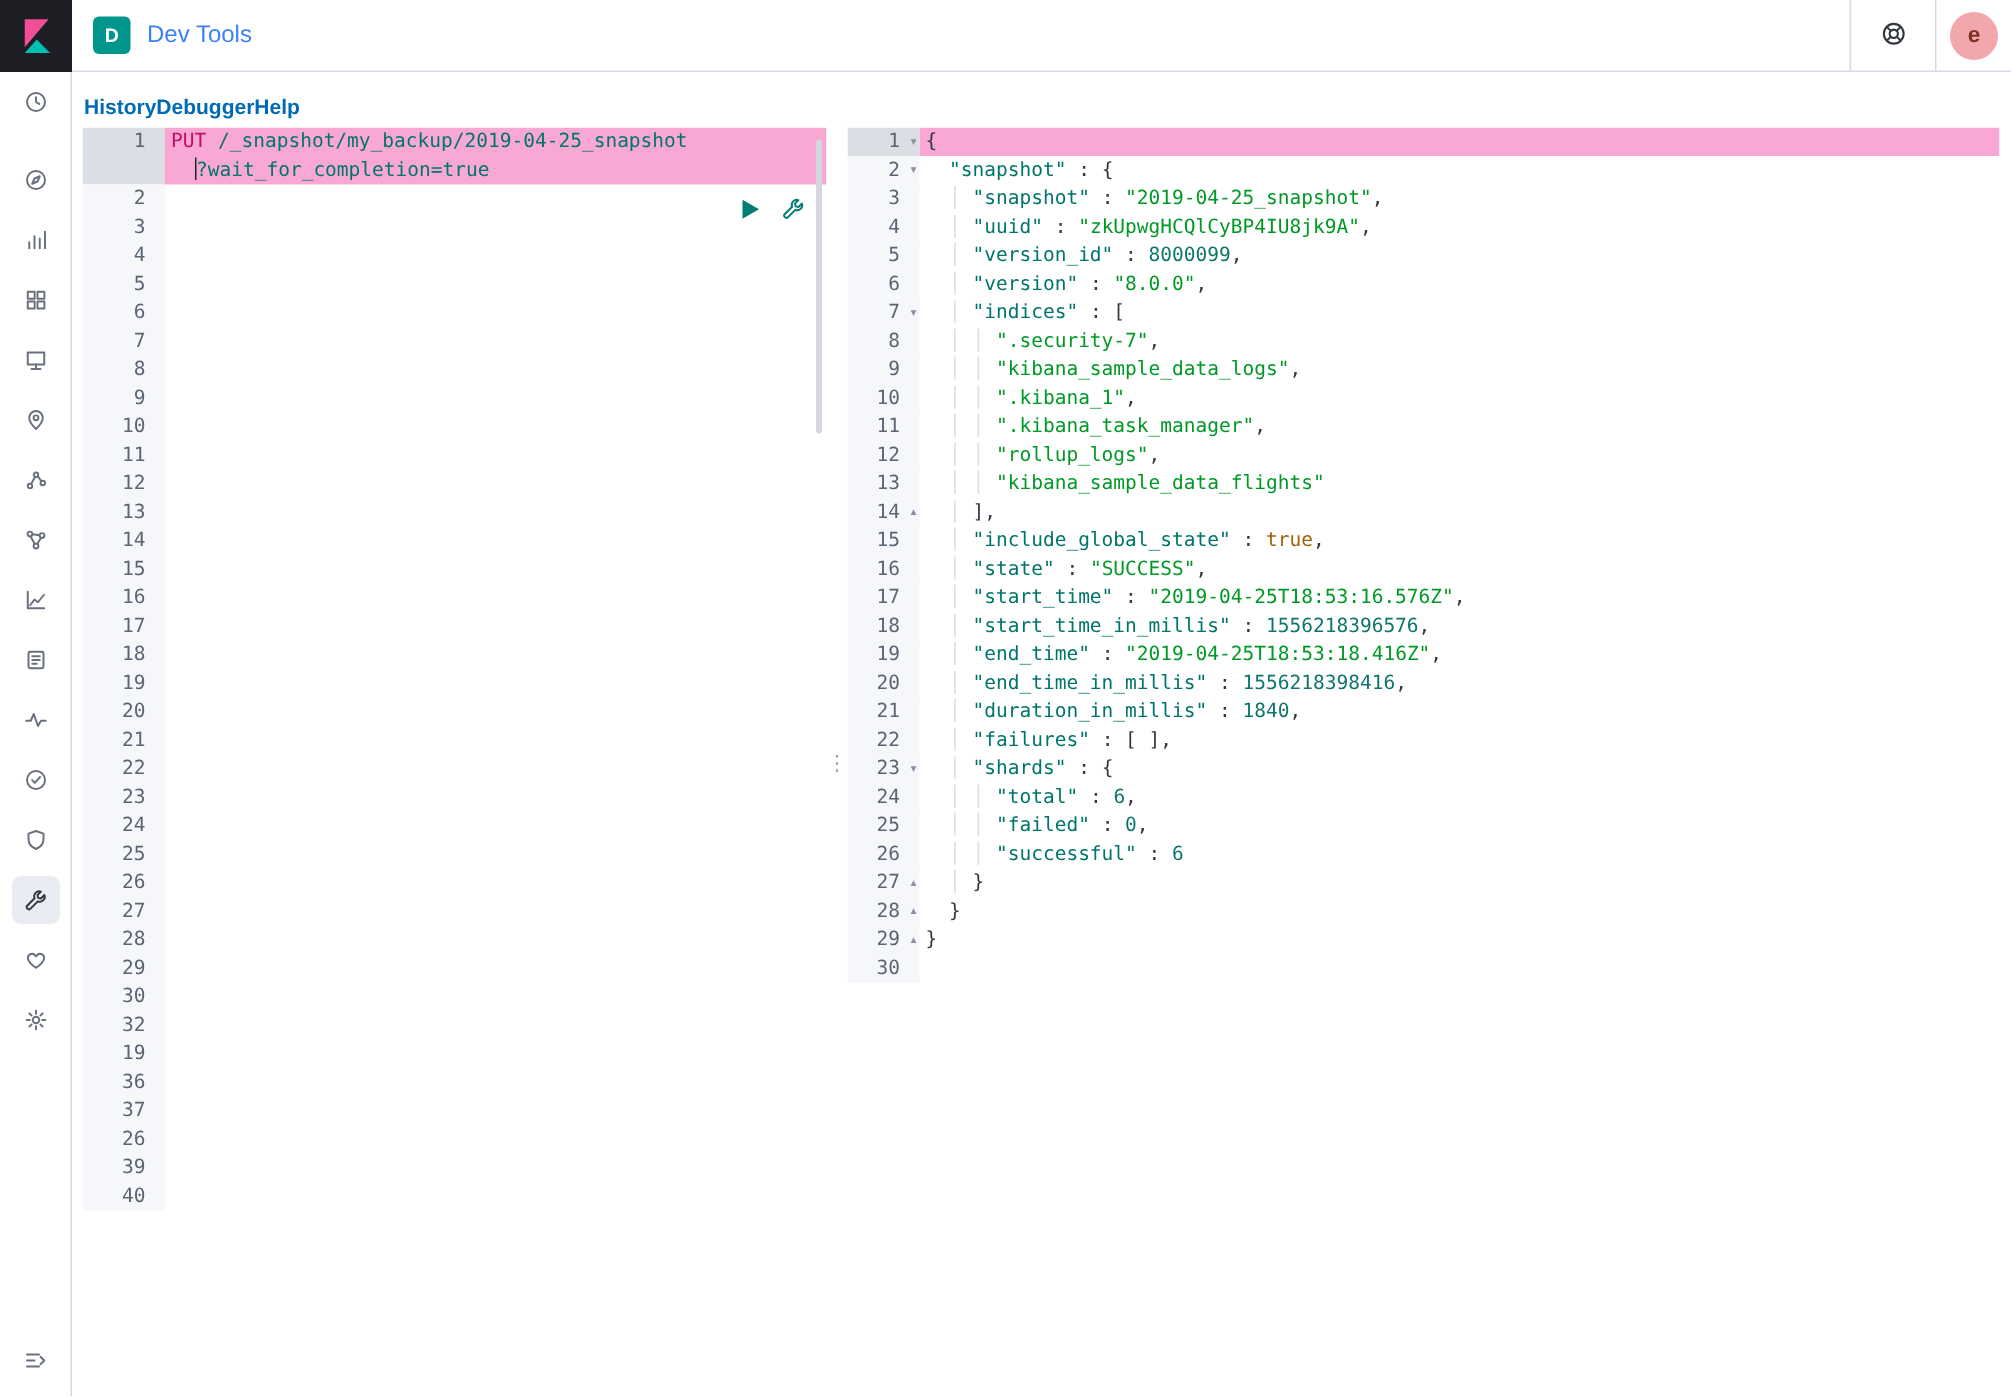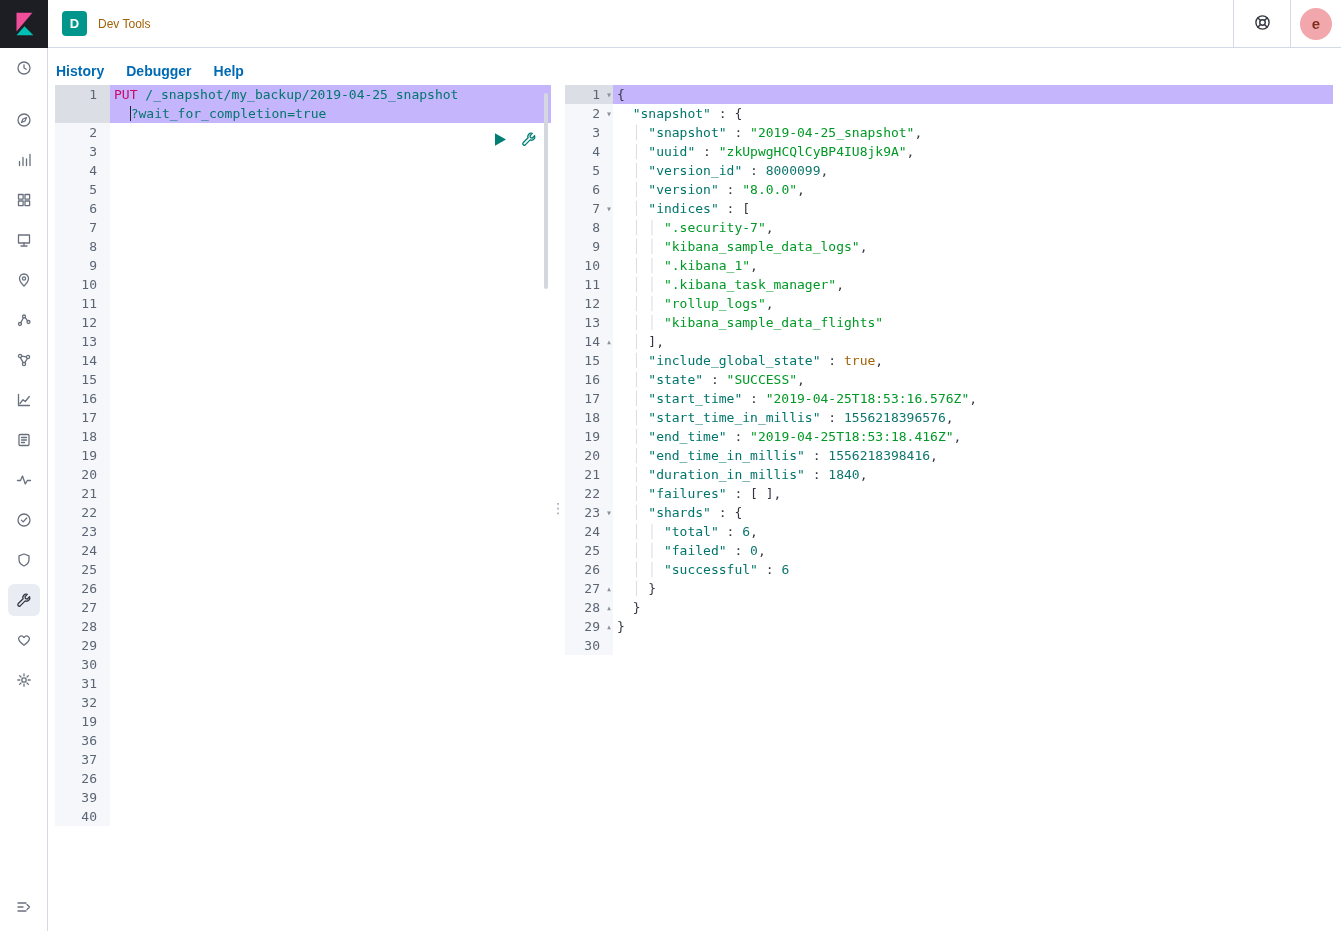--- a/index.html
+++ b/index.html
@@ -4,54 +4,54 @@
 <style>
   *{box-sizing:border-box;margin:0;padding:0}
   html,body{width:1341px;height:931px;overflow:hidden;background:#fff;
     font-family:"Liberation Sans",sans-serif;color:#343741}
   
   header{height:48px;display:flex;align-items:center;border-bottom:1px solid #d3dae6;background:#fff}
   .logo{width:48px;height:48px;background:#1d1e24;display:flex;align-items:center;justify-content:center;flex:none;cursor:pointer}
   .crumb{display:flex;align-items:center;gap:11px;padding:0 14px}
   .badge{width:25px;height:25px;border-radius:4px;background:#00968b;color:#fff;font-weight:700;font-size:13px;
     display:flex;align-items:center;justify-content:center;cursor:pointer}
-  .title{font-size:12px;color:#a16207}
+  .title{font-size:16px;color:#3b82f6}
   .spacer{flex:1}
   .hsec{height:100%;display:flex;align-items:center;padding:0 9px;border-left:1px solid #d3dae6}
   .iconbtn{background:none;border:none;width:38px;height:38px;display:flex;align-items:center;justify-content:center;color:#343741;cursor:pointer}
   .avatar{width:32px;height:32px;border-radius:50%;background:#f2a7ad;color:#7f2f20;font-weight:700;font-size:15px;
     display:flex;align-items:center;justify-content:center;cursor:pointer}
   
   .main{display:flex;height:883px}
   .rail{width:48px;border-right:1px solid #d3dae6;display:flex;flex-direction:column;align-items:center;flex:none;background:#fff}
   .rail-item{width:48px;height:40px;display:flex;align-items:center;justify-content:center;color:#69707d;background:none;border:none;cursor:pointer}
   .rail-item.first{margin-bottom:12px}
   .rail-item.active{color:#343741}
   .ibox{width:32px;height:32px;display:flex;align-items:center;justify-content:center}
   .rail-item.active .ibox{background:#e9edf3;border-radius:6px}
   .rail-bottom{margin-top:auto;margin-bottom:4px}
   .content{flex:1;display:flex;flex-direction:column;min-width:0}
-  .menu-links{display:flex;gap:22px;padding:15px 8px 2px 8px}
+  .menu-links{display:flex;padding:15px 8px 2px 8px}
   .menu-link{color:#006bb4;font-size:14px;font-weight:600;background:none;border:none;cursor:pointer;font-family:inherit}
   .tabs{display:flex;border-bottom:1px solid #d3dae6;padding:0 8px}
   .tab{font-size:16px;padding:18px 6px 14px;margin:0 12px;color:#3f4854;background:none;border:none;cursor:pointer;font-family:inherit}
   .tab.active{color:#006bb4;box-shadow:inset 0 -2px 0 #006bb4;font-weight:500}
   
   .editors{flex:1;display:flex;padding:4px 8px 0 7px;min-height:0}
   .editor{font-family:"DejaVu Sans Mono",monospace;font-size:13px;line-height:19px;position:relative;overflow:hidden;background:#fff}
   .editor.left{width:496px;flex:none}
   .editor.right{flex:1}
   .crow{display:flex;height:19px}
   .gut{flex:none;background:#f5f7fa;color:#5b6573;text-align:right;position:relative;padding-right:13px;user-select:none}
   .left .gut{width:55px}
   .right .gut{width:48px}
   .fold{position:absolute;right:1px;top:0;font-size:10px;color:#8a919e;line-height:19px;cursor:pointer}
   .codecell{flex:1;white-space:pre;padding-left:4px}
   .crow.active .gut{background:#dbdee4}
-  .crow.active .codecell{background:#c4b5fd}
+  .crow.active .codecell{background:#f9a8d4}
   .tk-method{color:#c80a68}
   .tk-url{color:#00756b}
   .tk-key{color:#00756b}
   .tk-str{color:#009926}
   .tk-num{color:#0f766e}
   .tk-bool{color:#a16207}
   .tk-plain{color:#343741}
   .tk-guide{color:#d9dee6}
   .cursor{display:inline-block;width:0;border-left:1.5px solid #202328;height:15px;vertical-align:-3px}
   .req-actions{position:absolute;top:46px;right:14px;display:flex;gap:14px;align-items:center}
@@ -364,24 +364,20 @@
             </div>
             <div class="crow">
               <div class="gut"><span>29</span></div>
               <div class="codecell"></div>
             </div>
             <div class="crow">
               <div class="gut"><span>30</span></div>
               <div class="codecell"></div>
             </div>
             <div class="crow">
-              <div class="gut"><span>31</span></div>
-              <div class="codecell"></div>
-            </div>
-            <div class="crow">
               <div class="gut"><span>32</span></div>
               <div class="codecell"></div>
             </div>
             <div class="crow">
               <div class="gut"><span>19</span></div>
               <div class="codecell"></div>
             </div>
             <div class="crow">
               <div class="gut"><span>36</span></div>
               <div class="codecell"></div>

